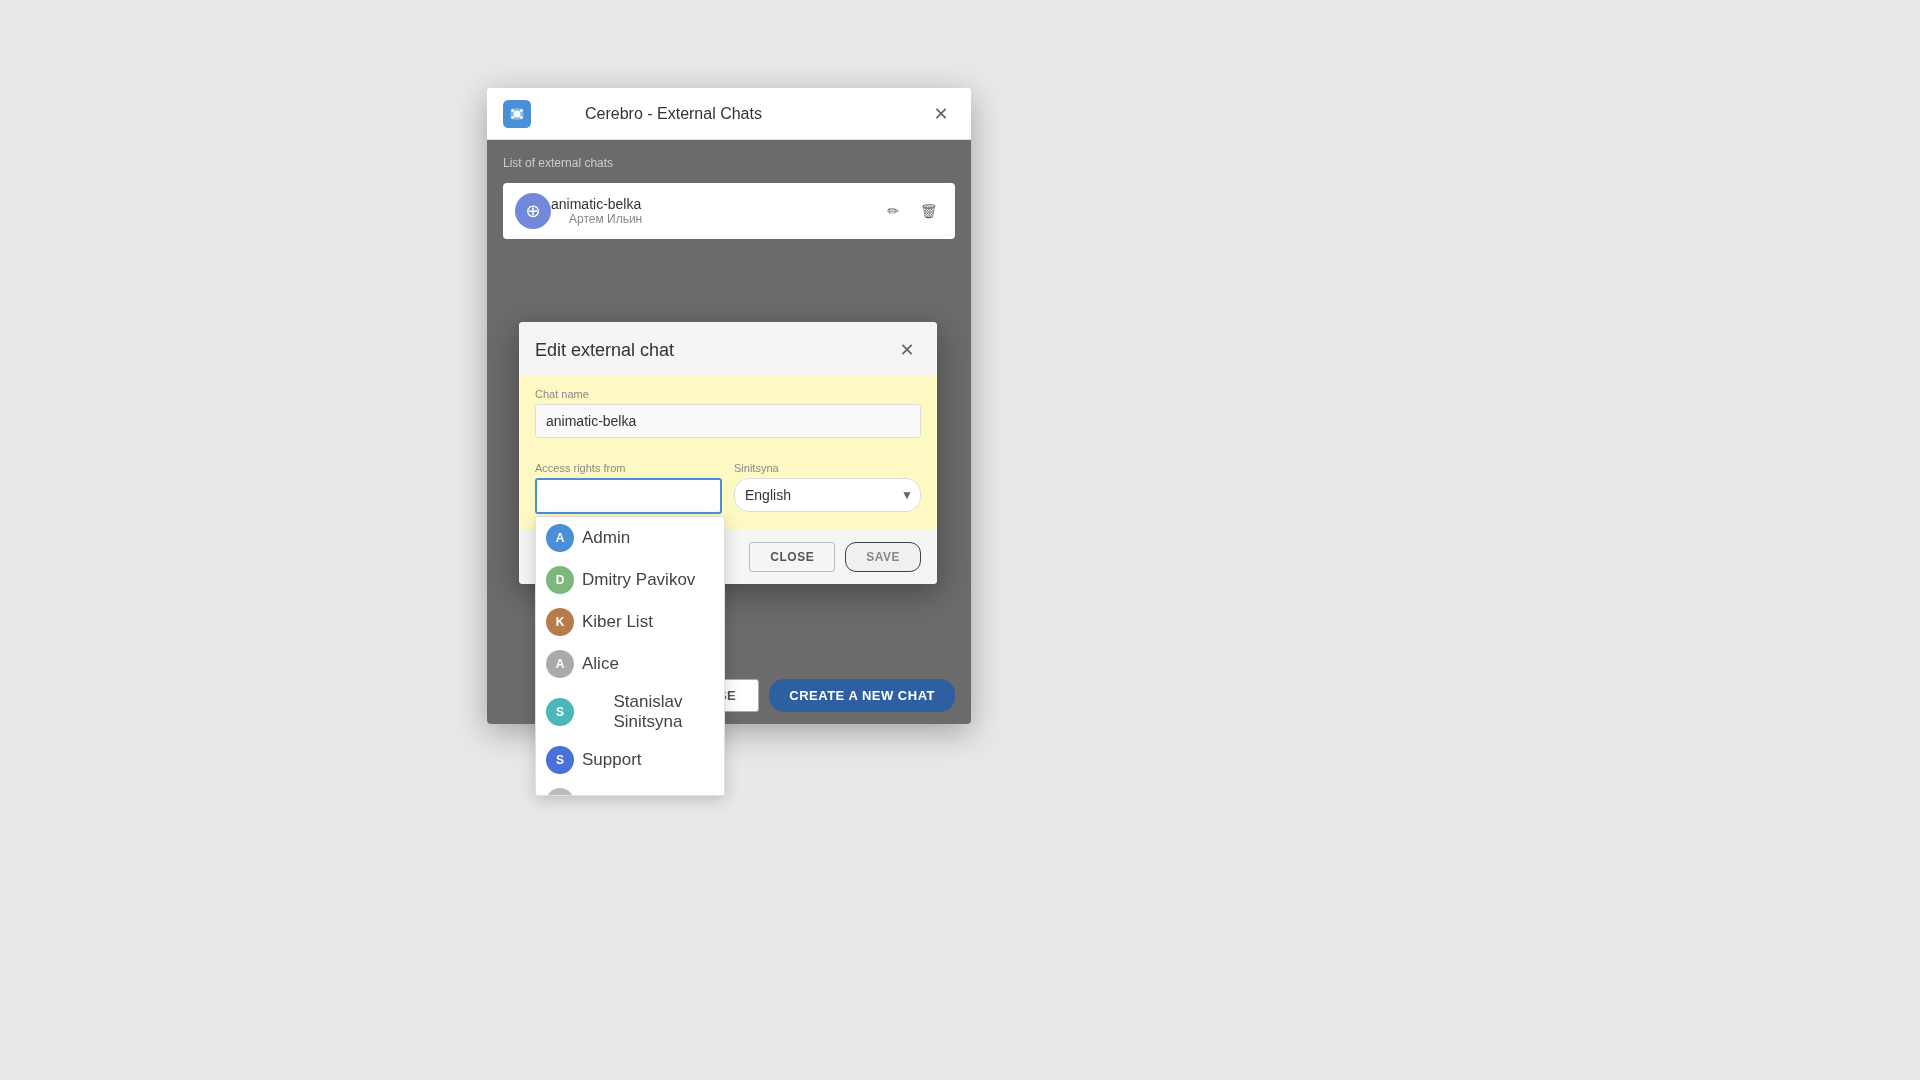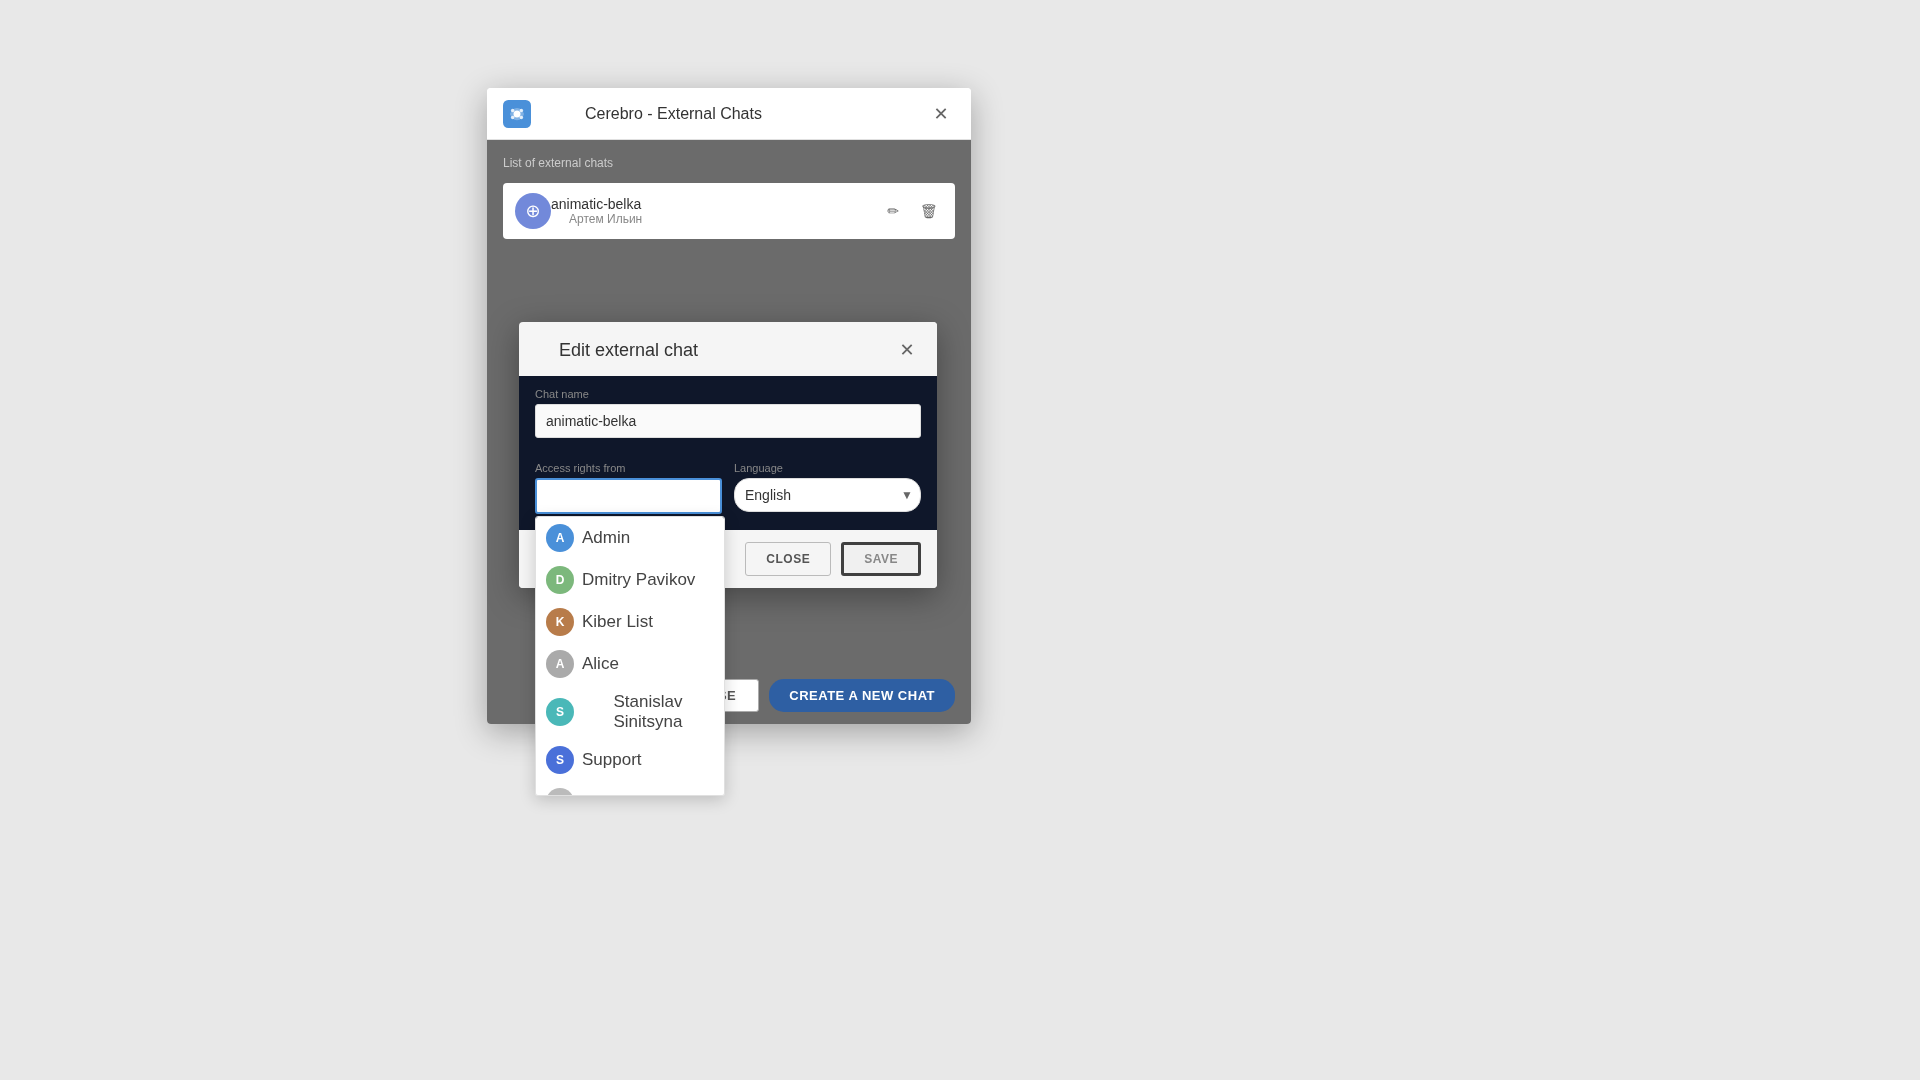--- a/index.html
+++ b/index.html
@@ -169,33 +169,32 @@
       overflow: visible;
       z-index: 10;
     }
 
     .inner-modal-header {
       display: flex;
       align-items: center;
       padding: 14px 16px 12px;
       background: #f5f5f5;
       border-radius: 4px 4px 0 0;
-      margin-left: 24px;
     }
 
     .inner-modal-title {
       flex: 1;
       font-size: 18px;
       font-weight: 400;
       color: #333;
     }
 
     .inner-modal-body {
       padding: 0 16px 16px;
-      background: #0f172a;
+      background: #fef9c3;
     }
 
     .field-label {
       font-size: 11px;
       color: #888;
       margin-bottom: 4px;
       margin-top: 12px;
     }
 
     .field-input {
@@ -277,27 +276,27 @@
       color: #555;
       font-size: 12px;
       font-weight: 600;
       cursor: pointer;
       border-radius: 3px;
       letter-spacing: 0.5px;
     }
 
     .btn-save {
       padding: 7px 20px;
-      border: 3px solid #404040;
+      border: 1px solid #404040;
       background: #f0f0f0;
       color: #888;
       font-size: 12px;
       font-weight: 600;
       cursor: pointer;
-      border-radius: 3px;
+      border-radius: 11px;
       letter-spacing: 0.5px;
     }
 
     
     .dropdown-list {
       position: absolute;
       top: 100%;
       left: 0;
       width: 190px;
       background: #fff;
@@ -443,21 +442,21 @@
             </div>
             <div class="dropdown-item">
               <div class="dropdown-avatar avatar-gray2">T</div>
               <span class="dropdown-name">Test User</span>
             </div>
 
           </div>
         </div>
       </div>
       <div class="form-col">
-        <div class="field-label">Language</div>
+        <div class="field-label">Sinitsyna</div>
         <div class="select-wrapper">
           <select class="language-select">
             <option value="english" selected="">English</option>
             <option value="russian">Russian</option>
             <option value="german">German</option>
           </select>
           <span class="select-arrow">▼</span>
         </div>
       </div>
     </div>

